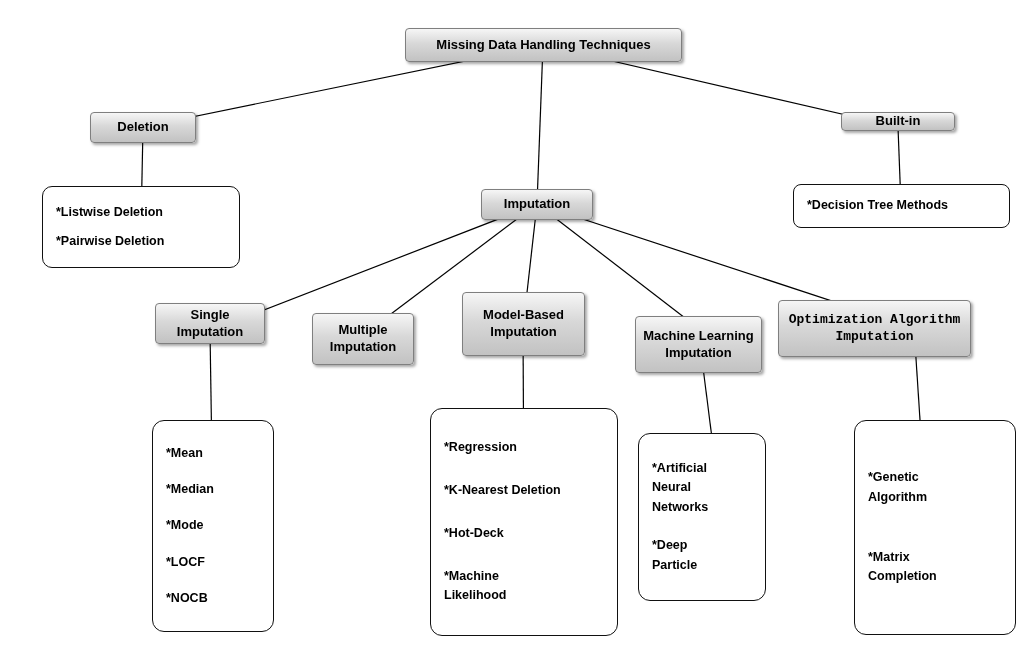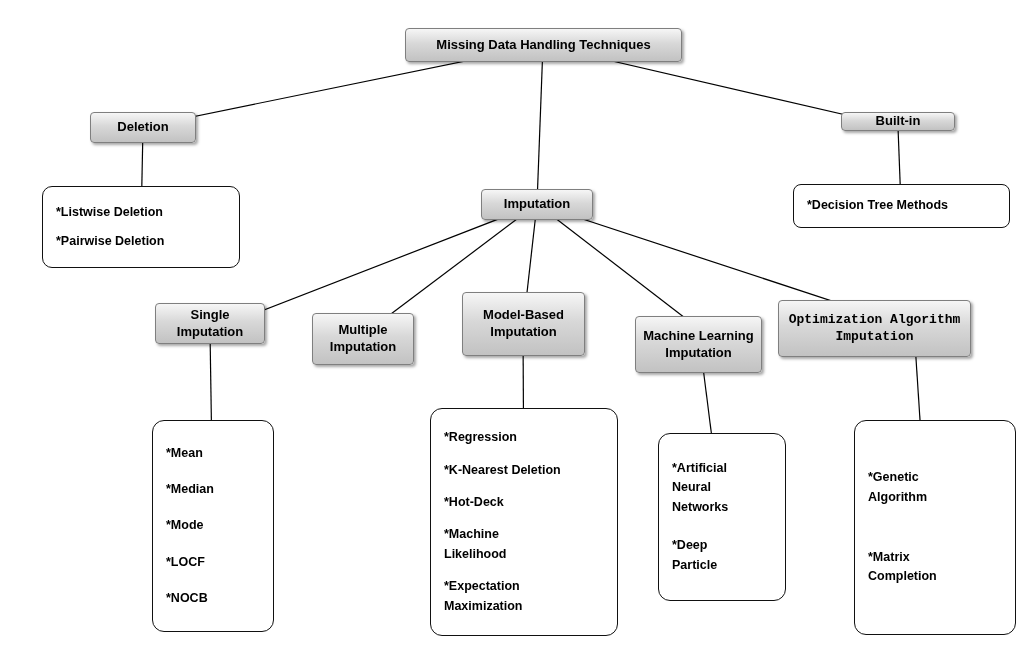--- a/index.html
+++ b/index.html
@@ -63,21 +63,21 @@
   #node-single    { left: 155px; top: 303px; width: 110px; height: 41px; }
   #node-multiple  { left: 312px; top: 313px; width: 102px; height: 52px; text-align: center; }
   #node-model     { left: 462px; top: 292px; width: 123px; height: 64px; }
   #node-ml        { left: 635px; top: 316px; width: 127px; height: 57px; }
   #node-opt       { left: 778px; top: 300px; width: 193px; height: 57px; font-family: Liberation Mono, monospace; }
 
   #leaf-deletion  { left: 42px;  top: 186px; width: 198px; height: 82px;  border-radius: 10px; }
   #leaf-builtin   { left: 793px; top: 184px; width: 217px; height: 44px;  border-radius: 8px; justify-content: center; }
   #leaf-single    { left: 152px; top: 420px; width: 122px; height: 212px; }
   #leaf-model     { left: 430px; top: 408px; width: 188px; height: 228px; }
-  #leaf-ml        { left: 658px; top: 433px; width: 128px; height: 168px; }
+  #leaf-ml        { left: 638px; top: 433px; width: 128px; height: 168px; }
   #leaf-opt       { left: 854px; top: 420px; width: 162px; height: 215px; }
 </style>
 </head>
 <body>
 
 <div id="canvas">
 
   <svg id="connectors" width="1032" height="648">
     <g stroke="#000000" stroke-width="1.2">
       <line x1="543" y1="45" x2="143" y2="127"></line>
@@ -130,22 +130,20 @@
     <div class="item">*LOCF</div>
     <div class="item">*NOCB</div>
   </div>
 
   <div class="leaf" id="leaf-model">
     <div class="item">*Regression</div>
     <div class="item">*K-Nearest Deletion</div>
     <div class="item">*Hot-Deck</div>
     <div class="item">*Machine
 Likelihood</div>
-    <div class="item">*Expectation
-Maximization</div>
   </div>
 
   <div class="leaf" id="leaf-ml">
     <div class="item">*Artificial
 Neural
 Networks</div>
     <div class="item">*Deep
 Particle</div>
   </div>
 

